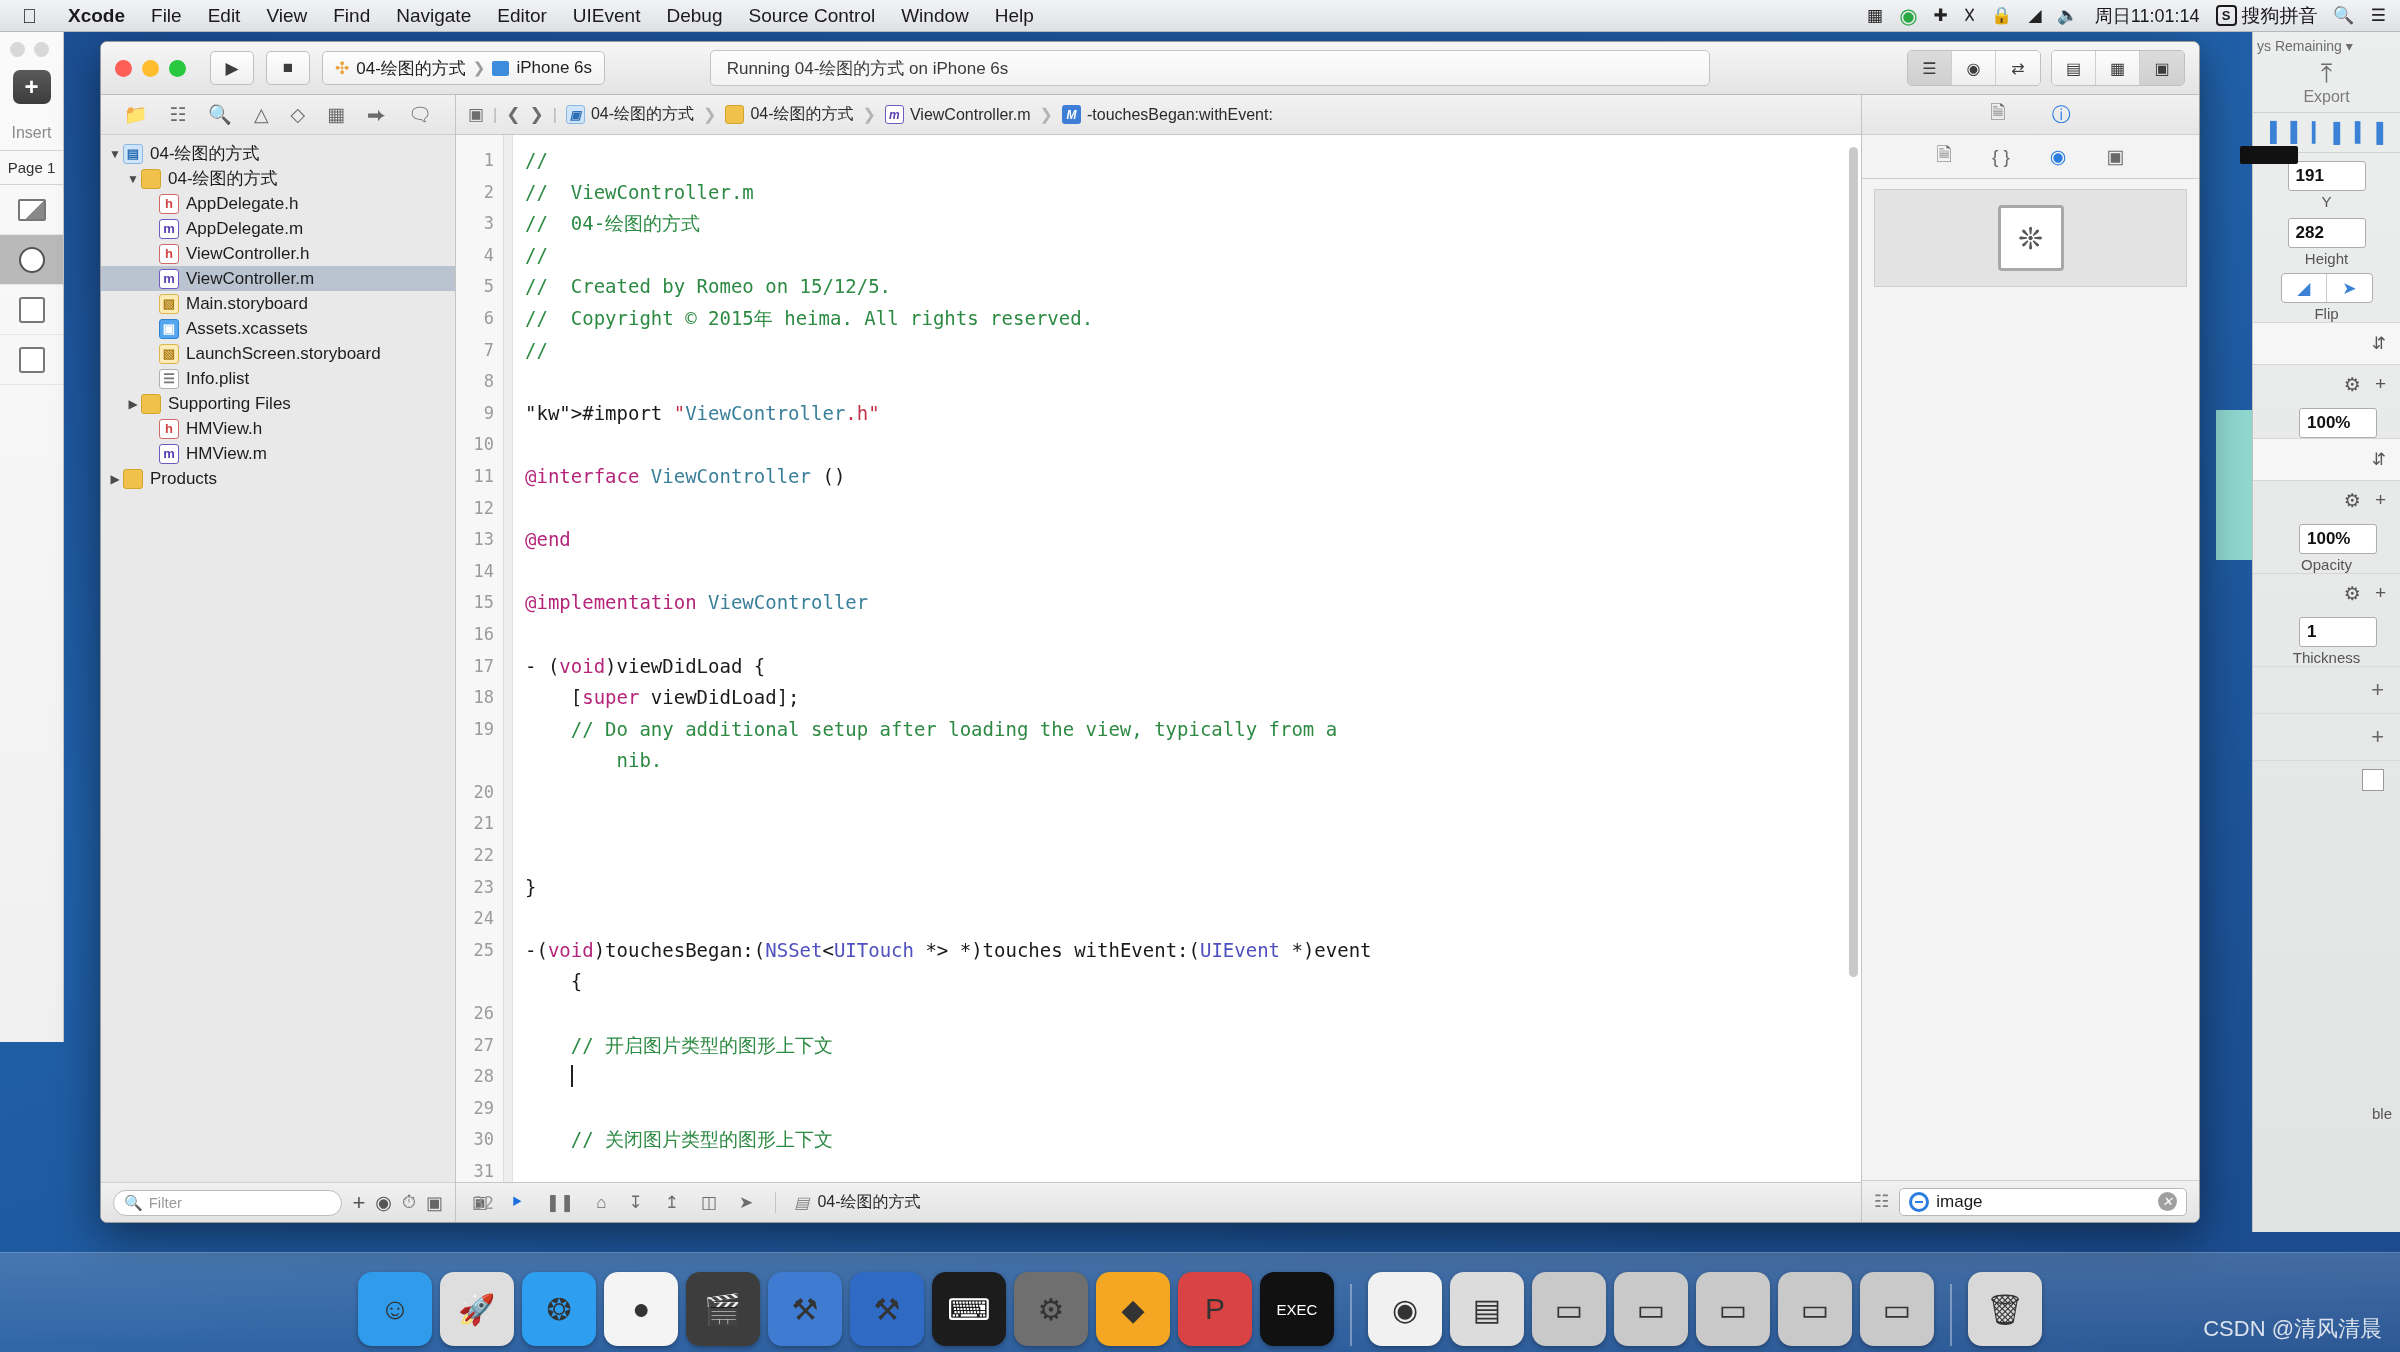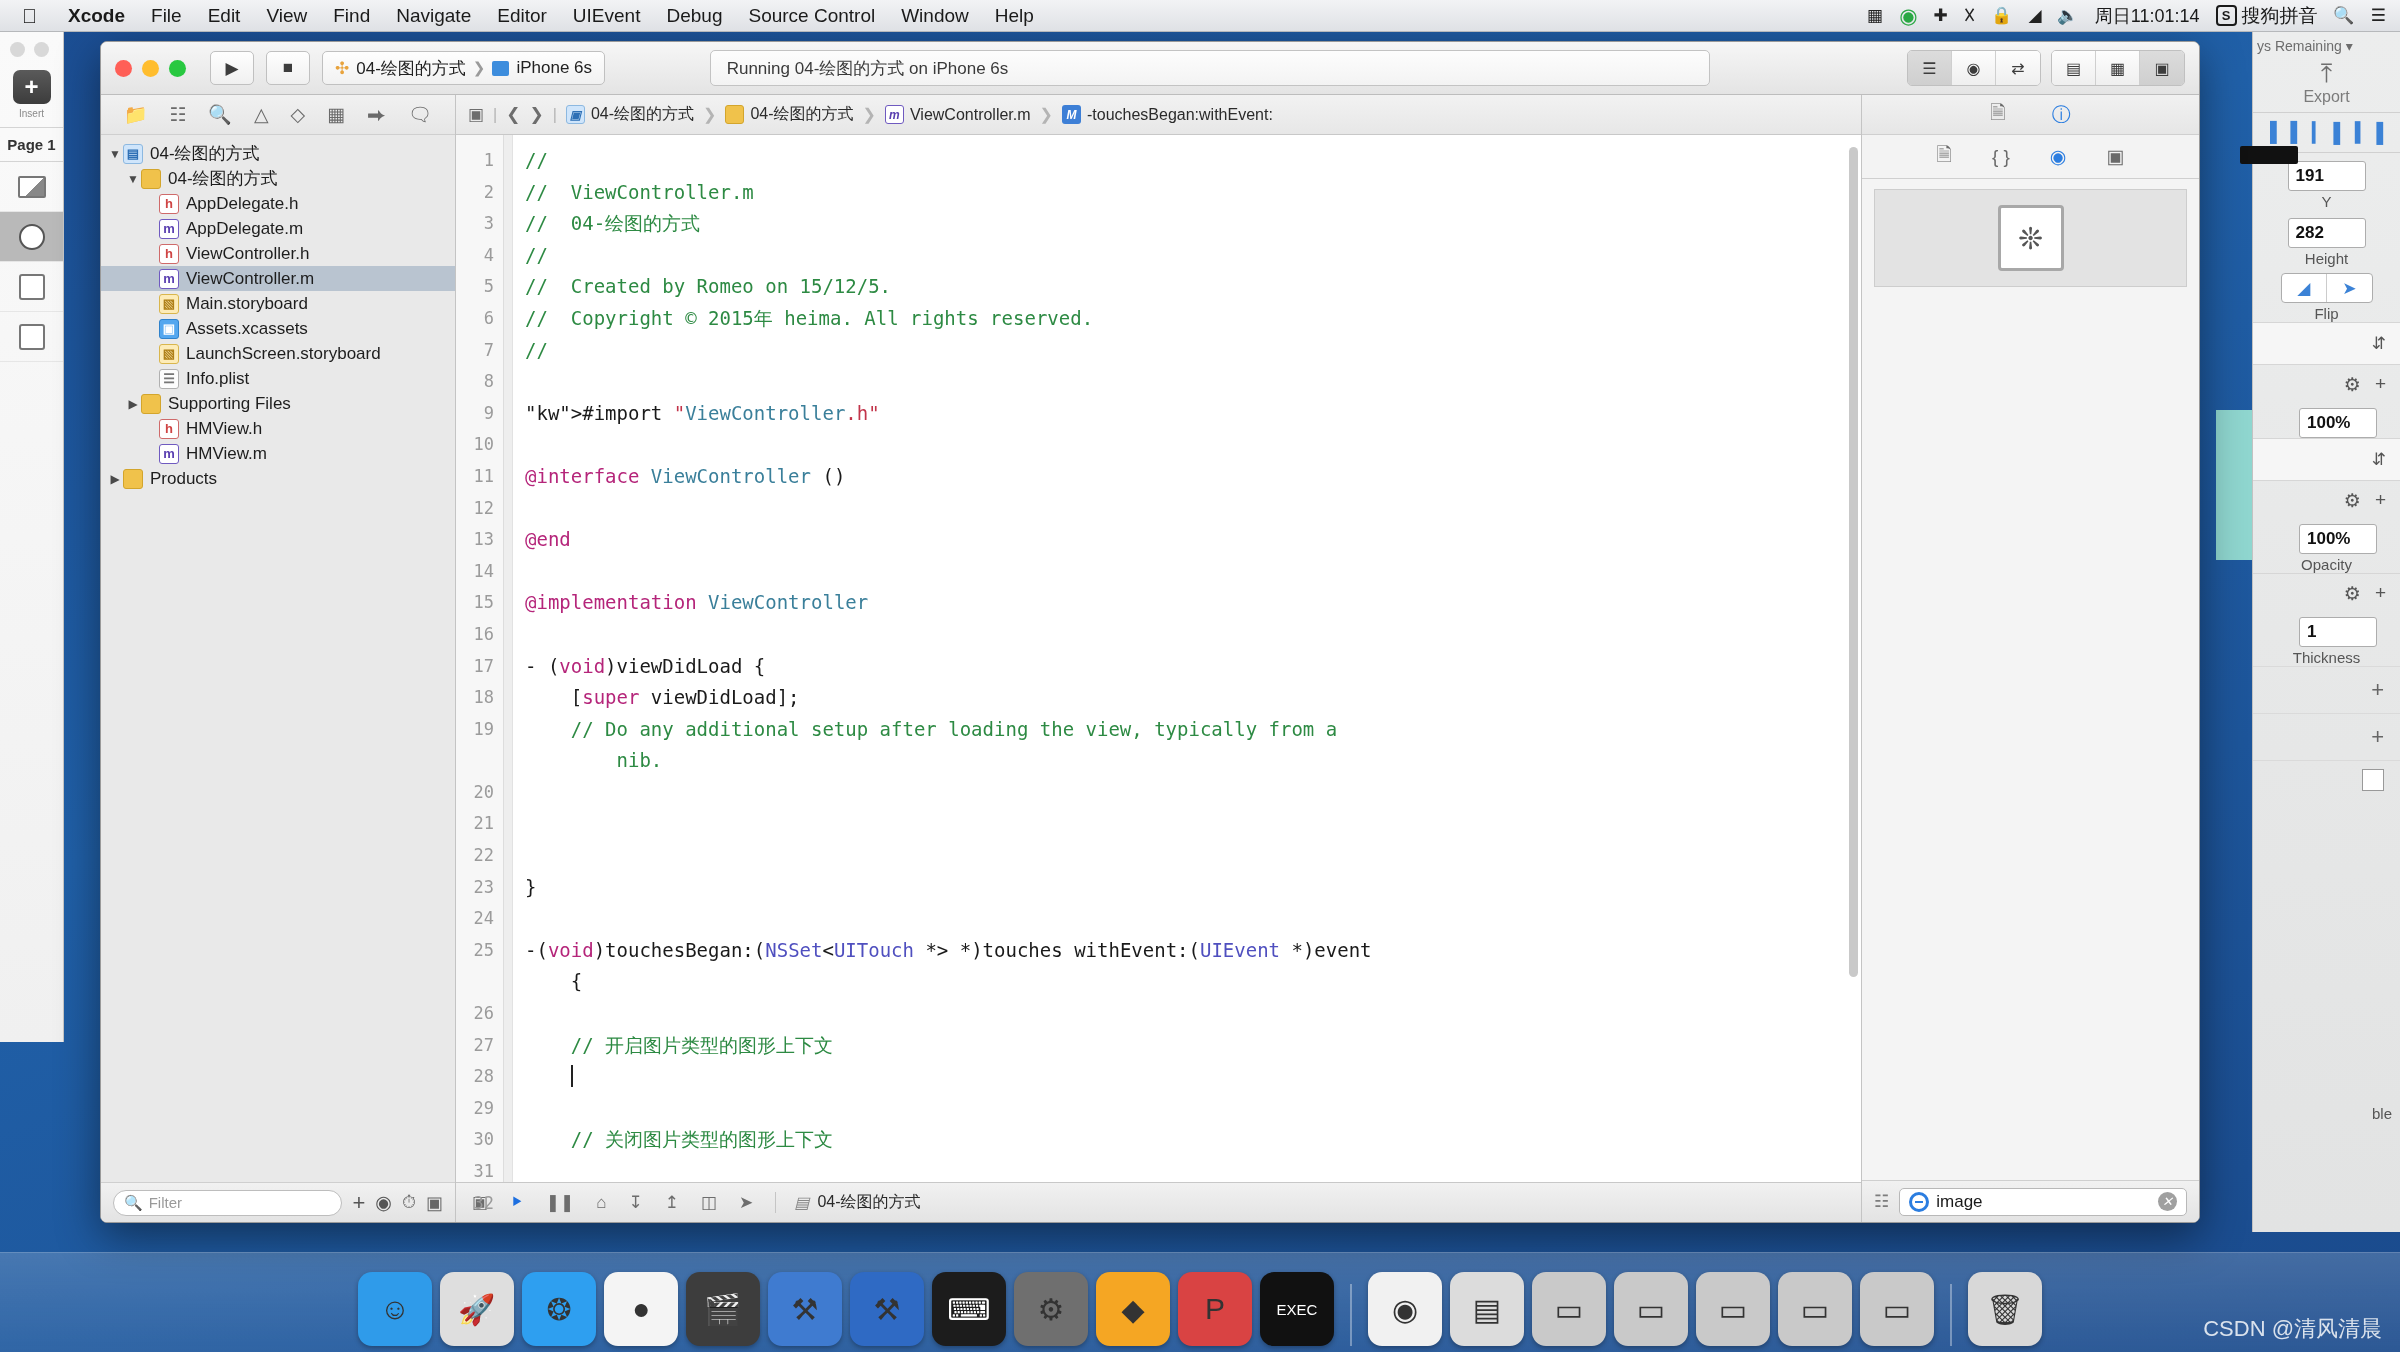--- a/index.html
+++ b/index.html
@@ -44,22 +44,22 @@
     border-right:1px solid #c6c6c6;
     z-index:5;
   }
   #bgleft .winbtns{ display:flex; gap:9px; padding:10px 0 0 10px; }
   #bgleft .winbtns i{ width:15px;height:15px;border-radius:50%;background:#d8d8d8;display:block;}
   .insert-btn{
     margin:13px auto 0; width:38px;height:34px;border-radius:7px;
     background:linear-gradient(#5a5a5a,#3c3c3c); color:#fff;
     display:flex;align-items:center;justify-content:center;font-size:24px;font-weight:bold;
   }
-  .insert-lbl{ text-align:center; font-size:10px; color:#8a8a8a; margin-top:4px;}
-  .page-lbl{ text-align:center;font-size:15px;color:#333;font-weight:bold;
+  .insert-lbl{ text-align:center; font-size:16px; color:#8a8a8a; margin-top:20px;}
+  .page-lbl{ text-align:center;font-size:15px;color:#333;font-weight:normal;
              border-top:1px solid #d4d4d4;border-bottom:1px solid #d4d4d4;padding:8px 0;margin-top:8px;}
   .thumb{ height:50px; display:flex;align-items:center;justify-content:center;border-bottom:1px solid #e6e6e6;}
   .thumb.sel{ background:#b9b9b9; }
   .th-img{ width:28px;height:22px;border:2px solid #777;border-radius:2px;
            background:linear-gradient(135deg,#fff 55%,#888 55%);}
   .th-circle{ width:26px;height:26px;border:2px solid #555;border-radius:50%;background:#fff;}
   .th-sq{ width:26px;height:26px;border:2px solid #777;border-radius:3px;background:#fff;}
 
   
   #bgright{

